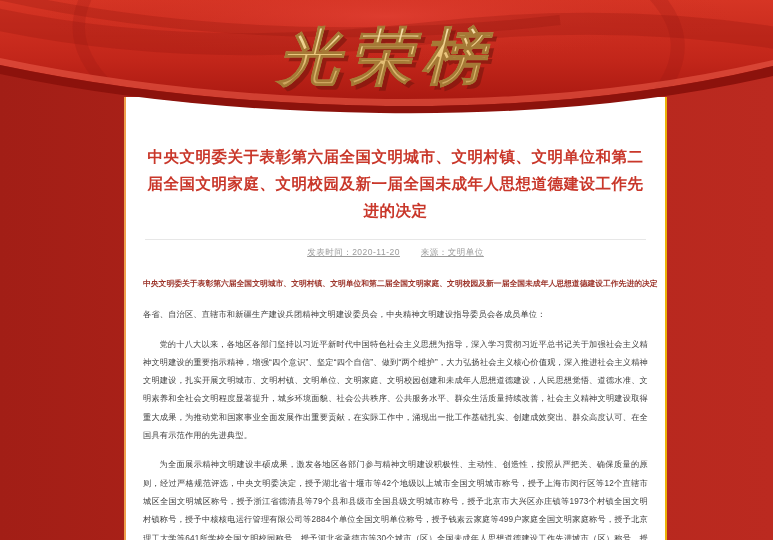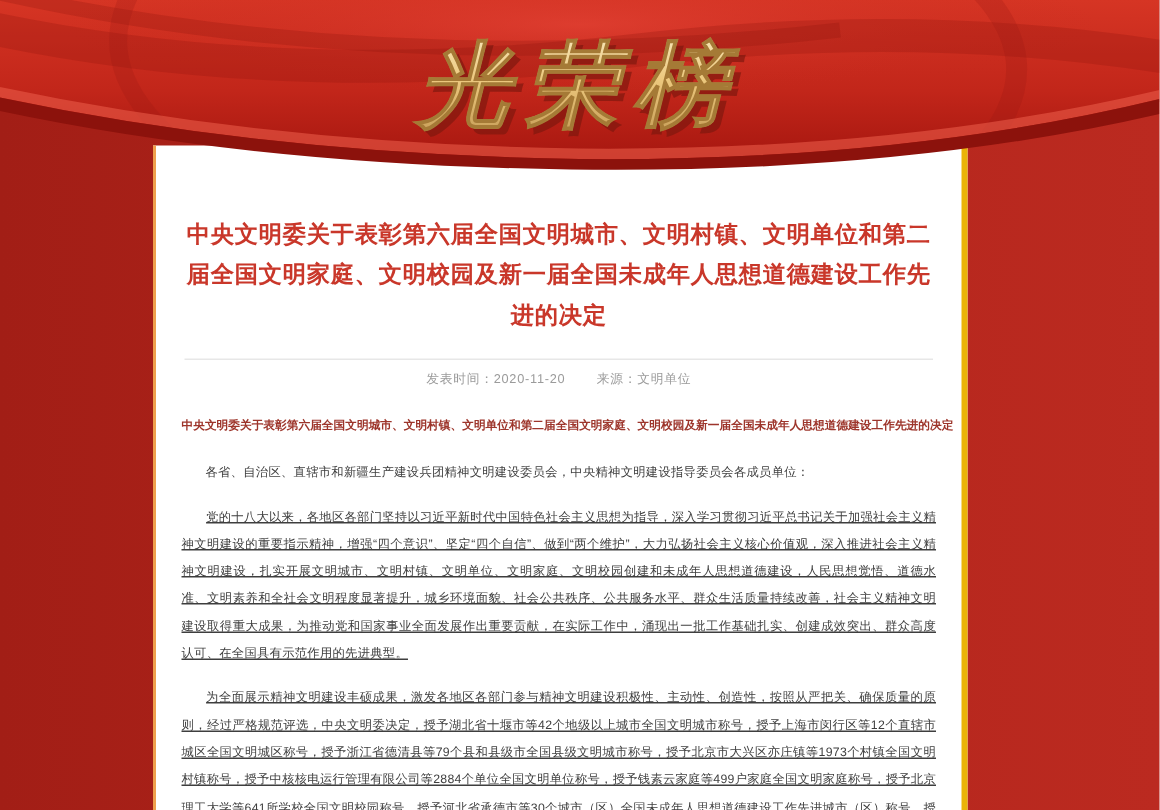--- a/index.html
+++ b/index.html
@@ -3,45 +3,45 @@
 <meta charset="utf-8">
 <style>
   html,body{margin:0;padding:0;}
   body{
     width:773px;height:540px;overflow:hidden;position:relative;
     font-family:"Liberation Sans",sans-serif;
     background:linear-gradient(90deg,#a21e16 0%,#b2241b 45%,#bb2a20 100%);
   }
   .banner{position:absolute;top:0;left:0;width:773px;height:120px;z-index:3;display:block;}
   .panel{
-    position:absolute;left:102px;top:97px;width:543px;height:443px;
+    position:absolute;left:124px;top:97px;width:543px;height:443px;
     background:#ffffff;z-index:2;
-    border-left:2px solid #efa04d;border-right:4px solid #eab308;
+    border-left:2px solid #efa04d;border-right:2px solid #eab308;
     box-sizing:border-box;
   }
   .panel-inner{padding:46px 17px 0 17px;}
   .article-title{
     color:#c9372a;font-size:15.5px;font-weight:bold;line-height:27px;
     text-align:center;letter-spacing:.5px;margin:0;
   }
   .divider{border:none;border-top:1px solid #e7e7e7;margin:15px 2px 0 2px;}
   .meta{
     margin-top:7px;text-align:center;color:#9b9b9b;font-size:8.5px;letter-spacing:.5px;
   }
-  .meta span{margin:1px 9px;}
+  .meta span{margin:1px 9px;text-decoration:underline;}
   .body-text{
     margin-top:16px;color:#3e3e3e;font-size:8.2px;line-height:18.3px;
     text-align:justify;letter-spacing:.2px;
   }
   .doc-title{
     color:#9d352b;font-weight:bold;font-size:7.8px;letter-spacing:0;
     text-align:center;white-space:nowrap;margin:0 0 13px 0;
   }
-  .salutation{margin:0 0 11px 16px;text-indent:0;}
-  .para{margin:0 0 11px 0;text-indent:2em;text-decoration:underline;}
+  .salutation{margin:0 0 11px 0;text-indent:0;}
+  .para{margin:0 0 11px 0;text-indent:2em;}
 </style>
 </head>
 <body>
 
 <svg class="banner" viewBox="0 0 773 120" xmlns="http://www.w3.org/2000/svg" aria-hidden="true">
   <defs>
     <linearGradient id="curtainGrad" x1="0" y1="0" x2="0" y2="1">
       <stop offset="0" stop-color="#d63524"></stop>
       <stop offset="0.55" stop-color="#c2261a"></stop>
       <stop offset="1" stop-color="#a5160f"></stop>

